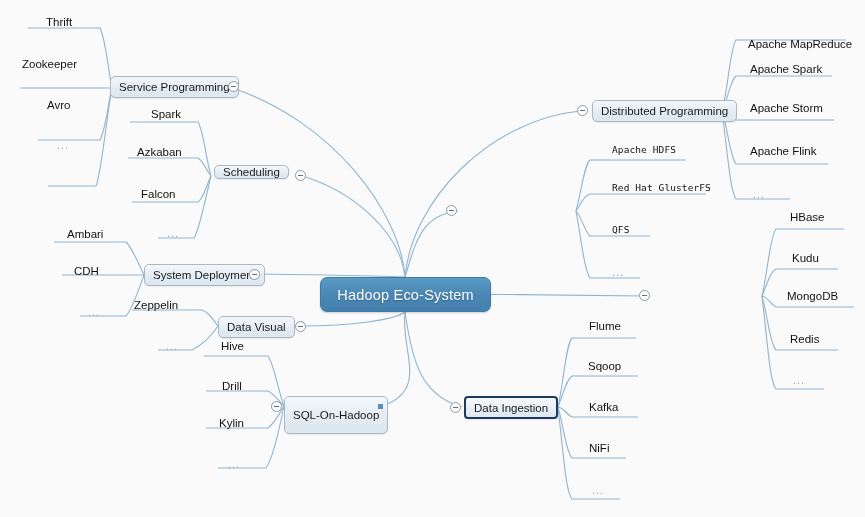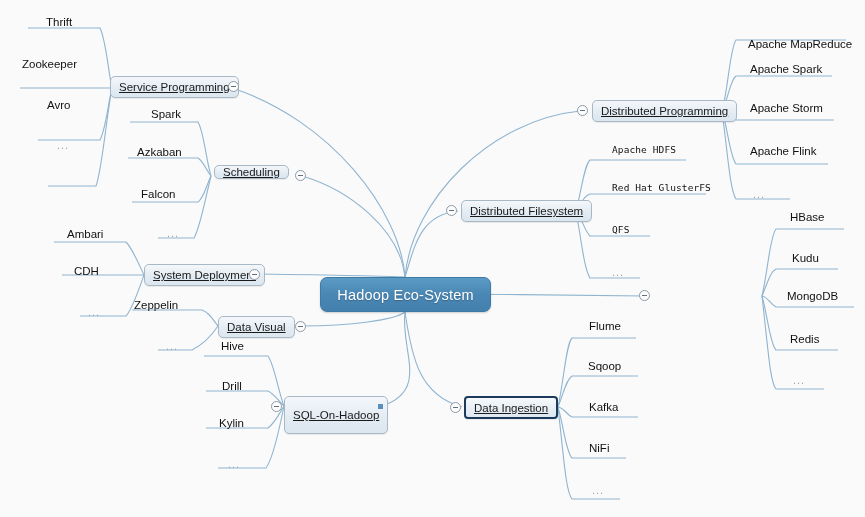--- a/index.html
+++ b/index.html
@@ -36,21 +36,20 @@
     box-sizing:border-box;
     display:flex;align-items:center;justify-content:center;
     background:linear-gradient(180deg,#f4f7fa 0%,#e4ecf3 55%,#dbe6ef 100%);
     border:1px solid #a8b8c6;
     border-radius:5px;
     color:#1a1a1a;
     font-size:11.5px;
     white-space:nowrap;
     padding:0 8px;
     box-shadow:0 1px 1px rgba(0,0,0,.07);
-    text-decoration:underline;
   }
   .branch-node.selected{
     border:2px solid #1b3a5c;
     border-radius:4px;
     background:linear-gradient(180deg,#f6f9fb 0%,#e7eff5 55%,#dde8f0 100%);
   }
 
   
   .leaf{
     position:absolute;
@@ -185,23 +184,20 @@
     <span>SQL-On-Hadoop</span>
   </div>
   <div class="toggle" style="left:271px;top:401px;"></div>
   <div class="marker-square" style="left:378px;top:404px;"></div>
 
   <div class="branch-node" style="left:592px;top:100px;height:22px;">
     <span>Distributed Programming</span>
   </div>
   <div class="toggle" style="left:577px;top:105px;"></div>
 
-  <div class="branch-node" style="left:461px;top:200px;height:22px;">
-    <span>Distributed Filesystem</span>
-  </div>
   <div class="toggle" style="left:446px;top:205px;"></div>
 
   <div class="toggle" style="left:639px;top:290px;"></div>
 
   <div class="branch-node selected" style="left:464px;top:396px;height:23px;">
     <span>Data Ingestion</span>
   </div>
   <div class="toggle" style="left:450px;top:402px;"></div>
 
   <div class="leaf" style="left:46px;top:16px;">Thrift</div>

